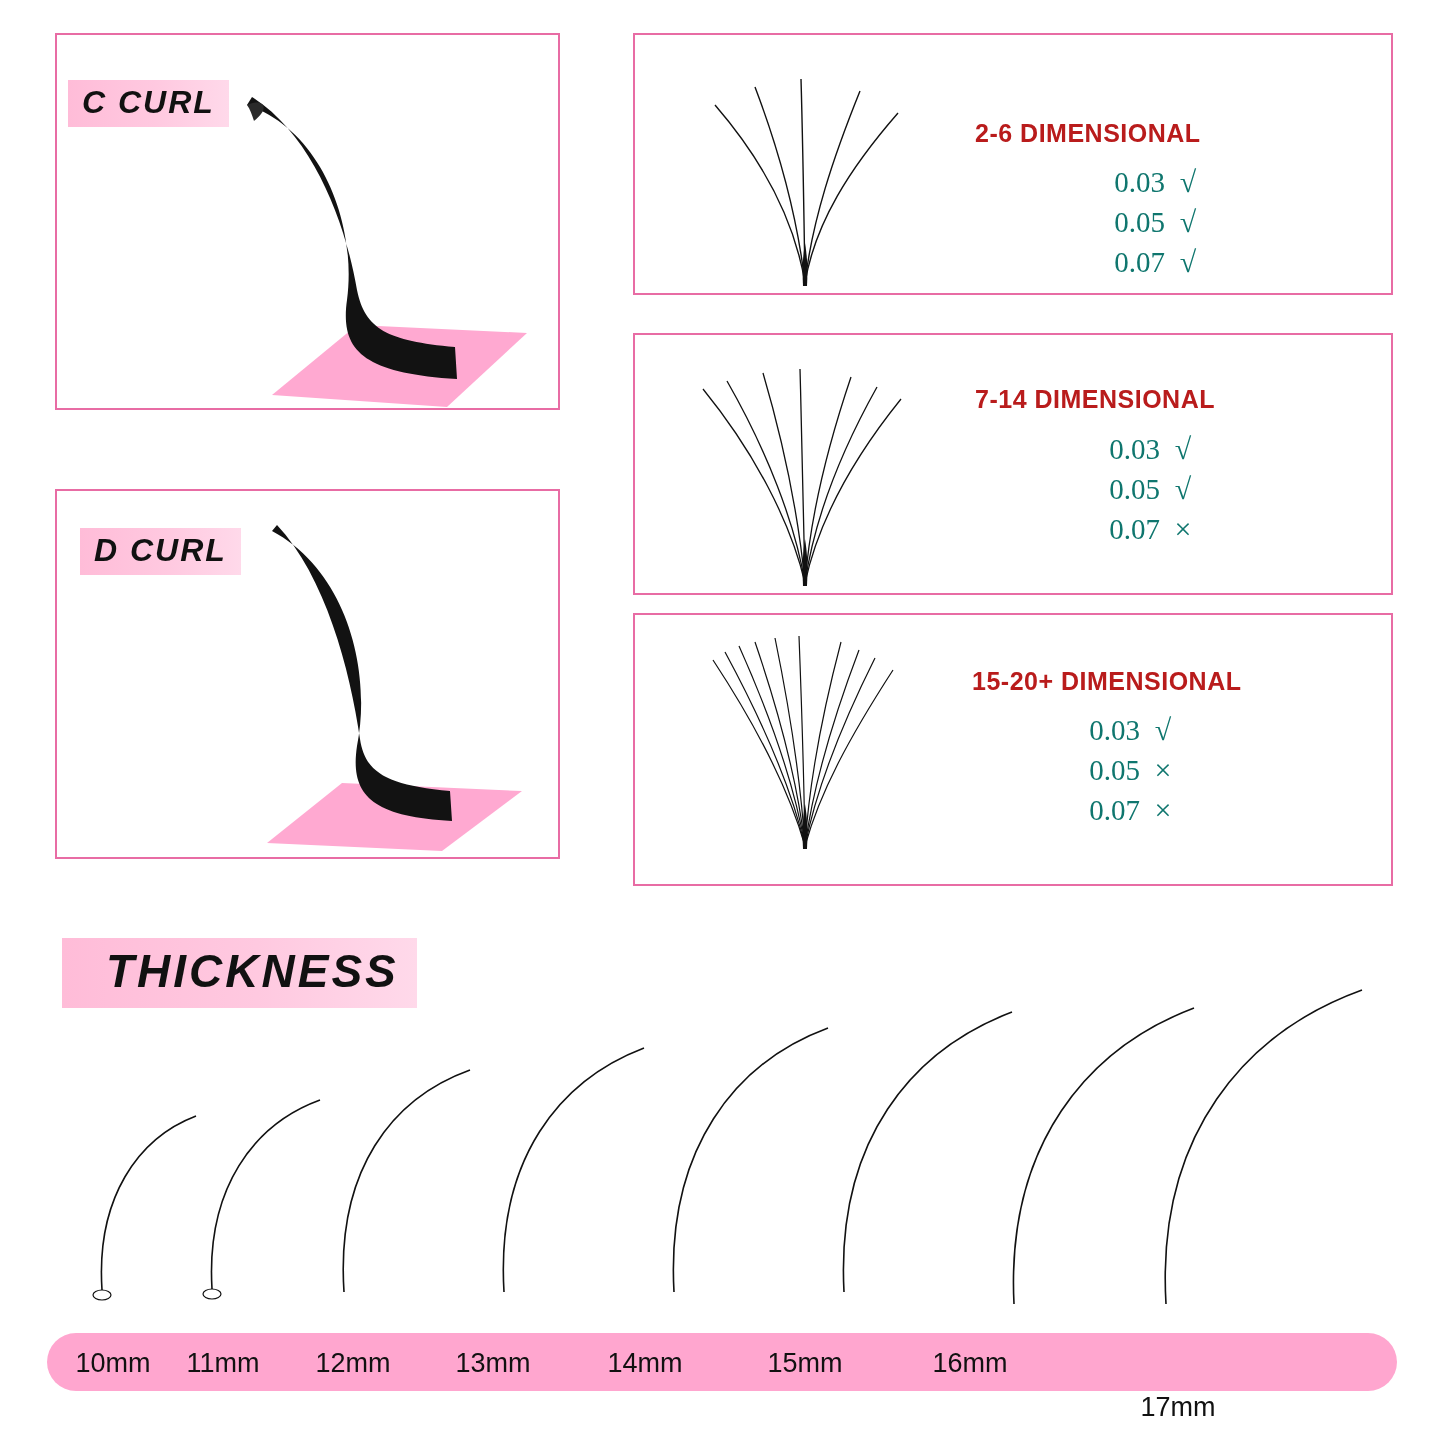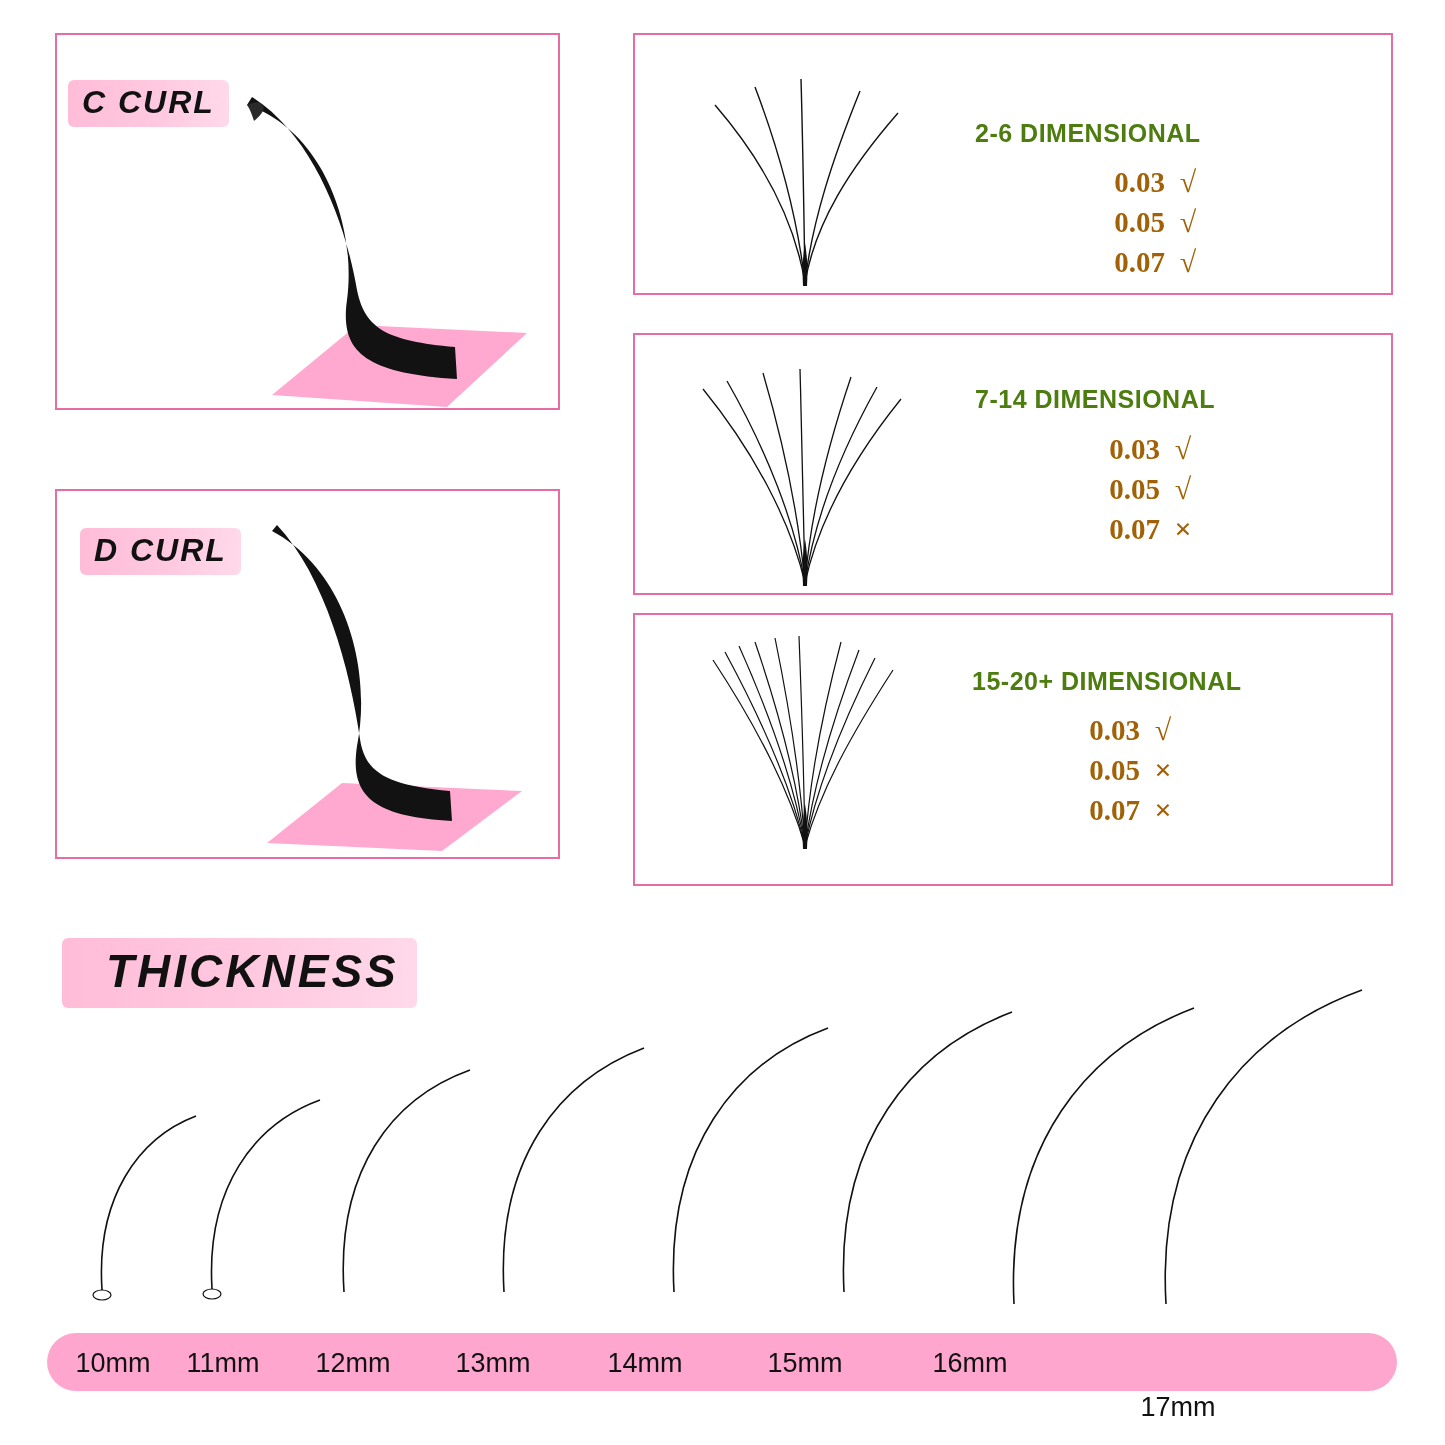--- a/index.html
+++ b/index.html
@@ -27,40 +27,38 @@
   .tag {
     position: absolute;
     display: inline-block;
     background: linear-gradient(90deg, #ffbcd8 0%, #ffc9e0 55%, #ffd9ea 100%);
     padding: 4px 14px 6px 14px;
     font-style: italic;
     font-weight: 700;
     letter-spacing: 2px;
     color: #111111;
     white-space: nowrap;
-    border-radius: 6px;
   }
   .tag.curl { font-size: 32px; }
   .tag.thickness { font-size: 46px; letter-spacing: 3px; padding: 6px 18px 10px 18px; }
 
   
   .dim-title {
     position: absolute;
     font-weight: 800;
     font-size: 25px;
     letter-spacing: 0.5px;
-    color: #4d7c0f;
+    color: #b91c1c;
     white-space: nowrap;
   }
   .dim-rows {
     position: absolute;
     font-family: "Liberation Serif", serif;
     font-size: 29px;
-    color: #a16207;
-    font-weight: bold;
+    color: #0f766e;
   }
   .dim-row {
     display: flex;
     align-items: center;
     margin-bottom: 6px;
   }
   .dim-val { width: 90px; text-align: right; }
   .dim-mark { width: 46px; text-align: center; font-size: 30px; }
 
   

